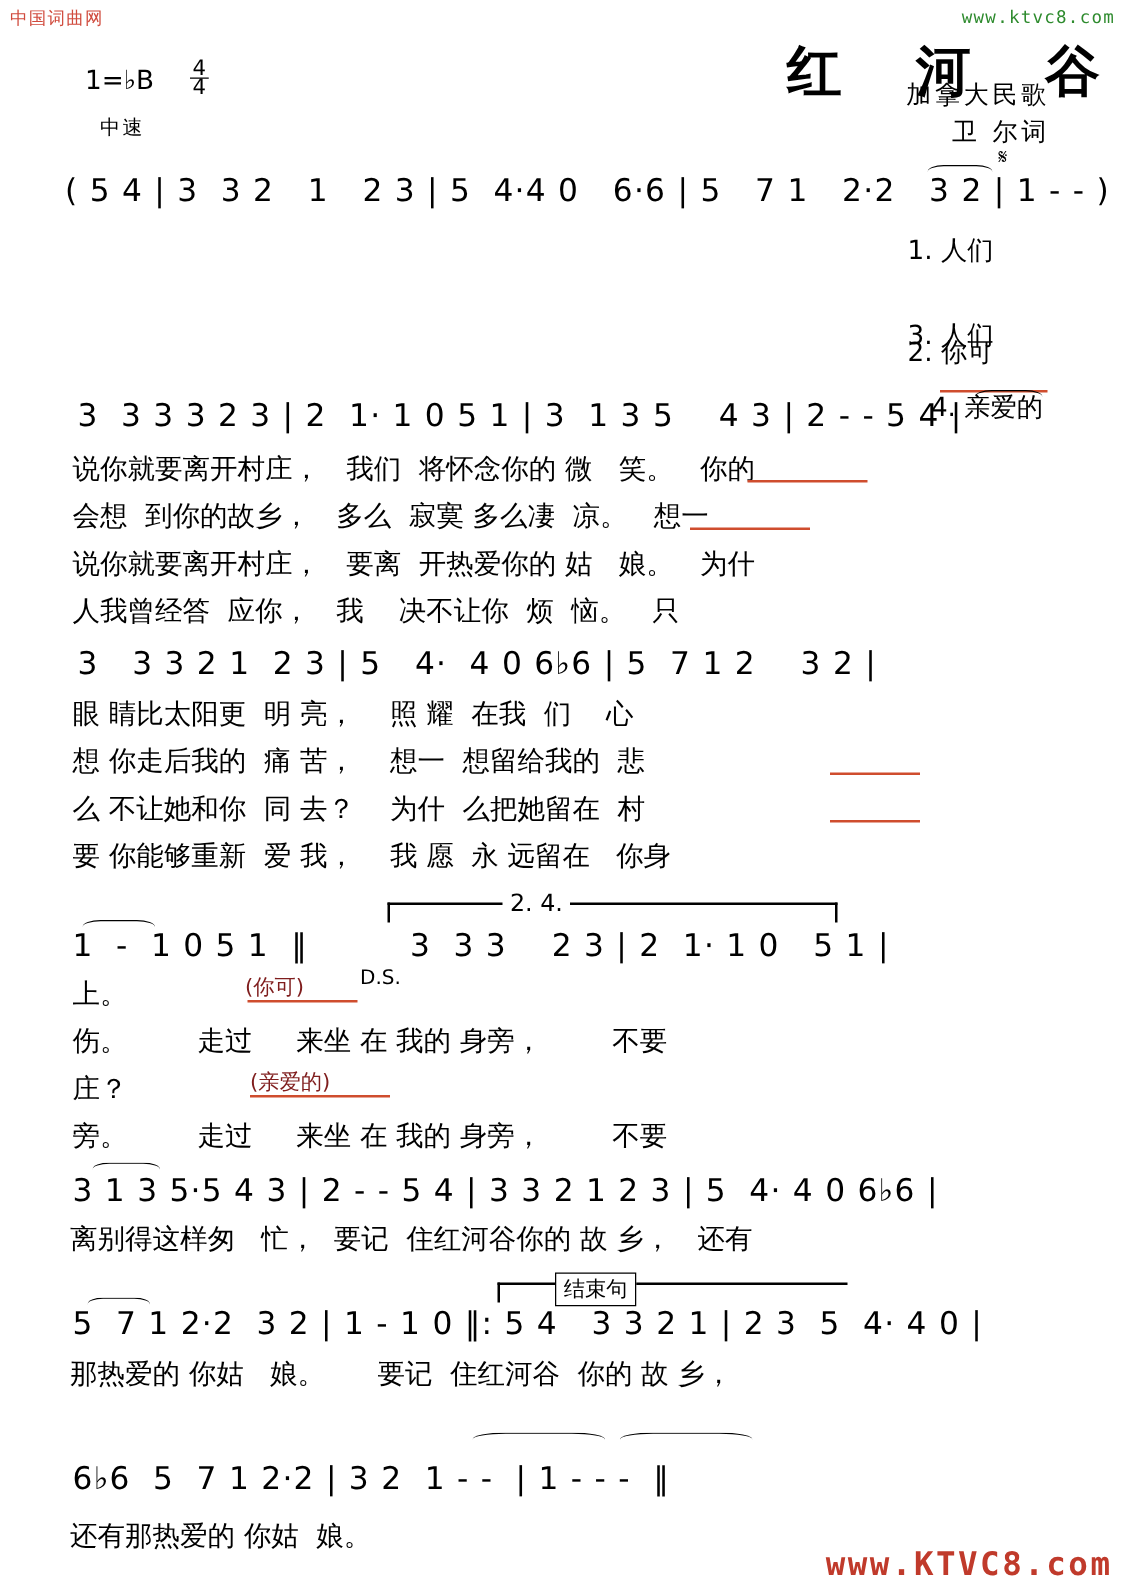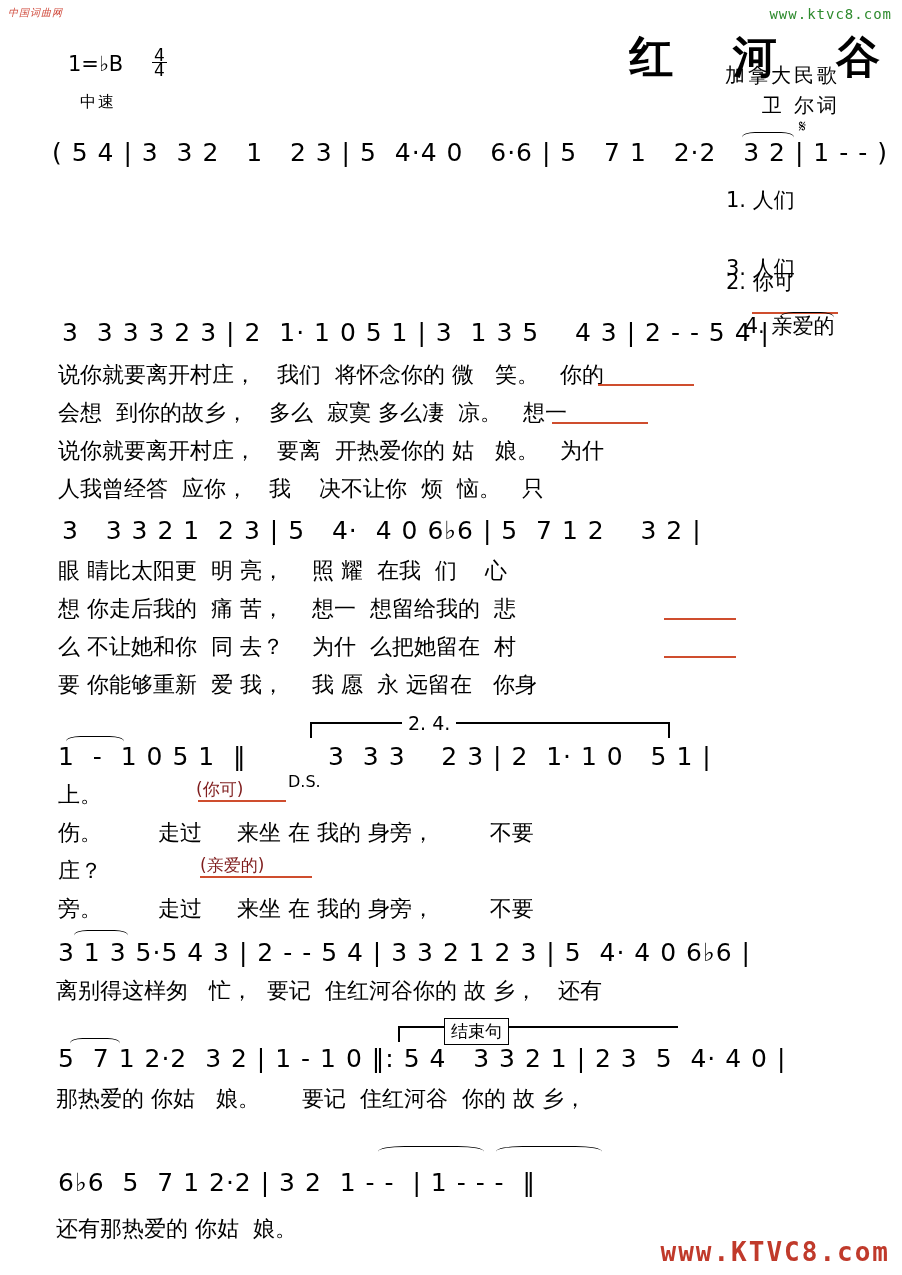--- a/index.html
+++ b/index.html
@@ -9,23 +9,22 @@
     font-family:"DejaVu Sans","Liberation Sans",sans-serif;
     color:#000;
     position:relative;
     overflow:hidden;
   }
   .sheet{position:relative;width:902px;height:1275px;}
 
   
   .wm-left{
     position:absolute;left:8px;top:6px;
-    font-size:10px;color:#d04a3c;letter-spacing:1px;
+    font-size:14px;color:#d04a3c;letter-spacing:1px;
     font-family:"DejaVu Sans","Liberation Sans",sans-serif;
-    font-style:italic;
   }
   .wm-right{
     position:absolute;right:10px;top:6px;
     font-size:14px;color:#2e8b2e;letter-spacing:1px;
     font-family:"DejaVu Sans Mono","Liberation Mono",monospace;
   }
   .wm-bottom{
     position:absolute;right:12px;bottom:8px;
     font-size:26px;color:#c03a2b;letter-spacing:2px;
     font-family:"DejaVu Sans Mono","Liberation Mono",monospace;

